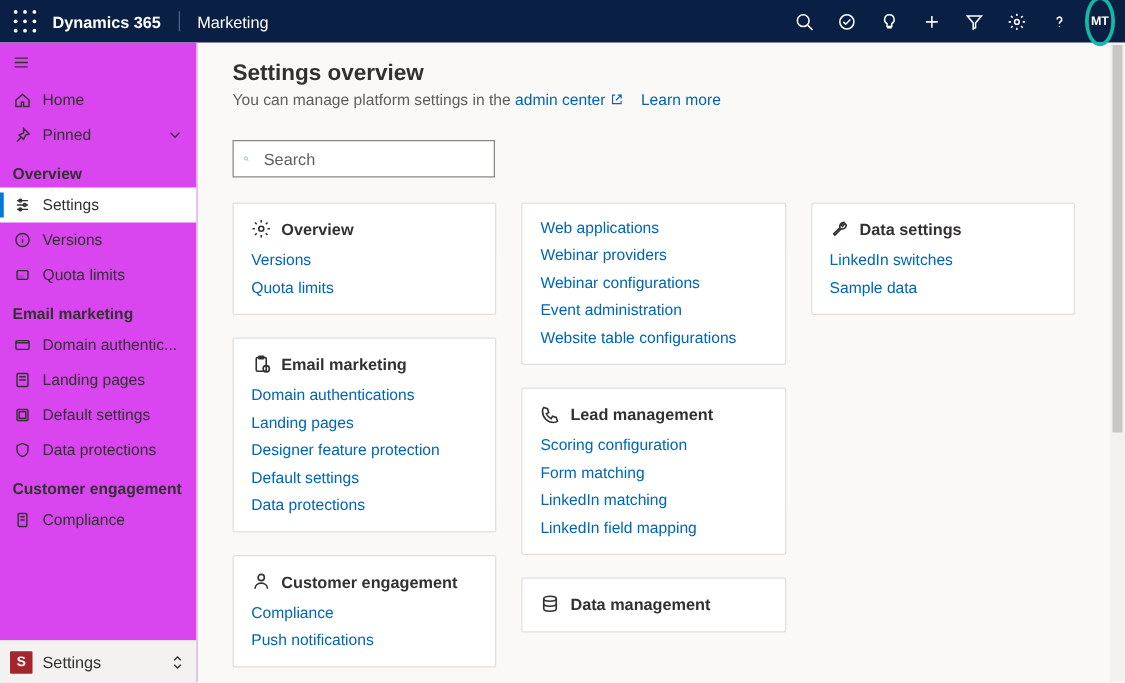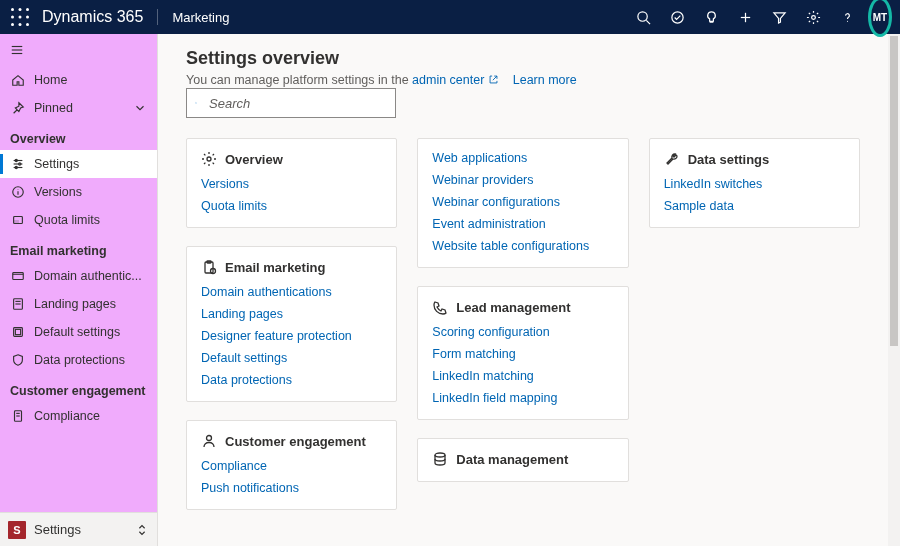--- a/index.html
+++ b/index.html
@@ -1,58 +1,58 @@
 <!DOCTYPE html>
 <html><head>
 <meta charset="utf-8">
 <style>
 * { box-sizing: border-box; margin: 0; padding: 0; font-family: "Segoe UI", -apple-system, sans-serif; }
 body { width: 900px; height: 546px; overflow: hidden; background: #faf9f8; display: flex; flex-direction: column; }
 
 
 .topbar { height: 34px; background: #0a1f44; color: #fff; display: flex; align-items: center; padding: 0 8px; flex-shrink: 0; }
 .waffle { width: 24px; height: 24px; display: flex; align-items: center; justify-content: center; margin-right: 10px; cursor: pointer; }
-.brand { font-size: 16px; font-weight: 400; margin-right: 14px; cursor: pointer; }
+.brand { font-size: 13px; font-weight: 700; margin-right: 14px; cursor: pointer; }
 .divider-v { width: 1px; height: 16px; background: rgba(255,255,255,0.3); margin-right: 14px; }
 .module { font-size: 13px; cursor: pointer; }
 .top-spacer { flex: 1; }
 .top-actions { display: flex; align-items: center; gap: 0; }
 .top-btn { width: 34px; height: 34px; display: flex; align-items: center; justify-content: center; cursor: pointer; }
 .top-btn svg { width: 15px; height: 15px; }
 .avatar { width: 24px; height: 40px; border-radius: 50%; border: 3px solid #14b8a6; display: flex; align-items: center; justify-content: center; font-size: 10px; font-weight: 600; margin-left: 4px; cursor: pointer; }
 
 
 .body { flex: 1; display: flex; overflow: hidden; }
 
 
-.sidebar { width: 158px; background: #f0abfc; border-right: 1px solid #e1dfdd; display: flex; flex-direction: column; font-size: 12.5px; color: #323130; flex-shrink: 0; position: relative; }
+.sidebar { width: 158px; background: #d946ef; border-right: 1px solid #e1dfdd; display: flex; flex-direction: column; font-size: 12.5px; color: #323130; flex-shrink: 0; position: relative; }
 .hamburger { height: 32px; display: flex; align-items: center; padding: 0 10px; cursor: pointer; }
 .nav-item { height: 28px; display: flex; align-items: center; padding: 0 10px 0 10px; cursor: pointer; position: relative; }
 .nav-item.active { background: #fff; }
 .nav-item.active::before { content: ""; position: absolute; left: 0; top: 4px; bottom: 4px; width: 3px; background: #0078d4; }
 .nav-icon { width: 16px; height: 16px; margin-right: 8px; display: flex; align-items: center; justify-content: center; flex-shrink: 0; }
 .nav-icon svg { width: 14px; height: 14px; }
 .nav-label { white-space: nowrap; overflow: hidden; text-overflow: ellipsis; flex: 1; }
 .nav-chevron { width: 14px; height: 14px; display: flex; align-items: center; justify-content: center; }
 .nav-group { padding: 10px 10px 4px 10px; font-weight: 600; font-size: 12.5px; color: #323130; }
 .sidebar-spacer { flex: 1; }
 .area-switcher { height: 34px; border-top: 1px solid #e1dfdd; display: flex; align-items: center; padding: 0 8px; cursor: pointer; background: #f3f2f1; }
 .area-badge { width: 18px; height: 18px; background: #a4262c; color: #fff; font-size: 11px; font-weight: 600; display: flex; align-items: center; justify-content: center; margin-right: 8px; border-radius: 1px; }
 .area-label { flex: 1; font-size: 13px; }
 .area-updown { width: 14px; height: 14px; }
 
 
 .main { flex: 1; display: flex; overflow: hidden; }
 .content { flex: 1; padding: 14px 28px 0 28px; overflow-y: auto; }
 .page-title { font-size: 18px; font-weight: 600; color: #323130; margin-bottom: 4px; }
-.subtitle { font-size: 12.5px; color: #605e5c; margin-bottom: 0; }
+.subtitle { font-size: 12.5px; color: #605e5c; margin-bottom: 24px; }
 .subtitle a { color: #0065b3; text-decoration: none; cursor: pointer; }
 .ext-icon { display: inline-block; vertical-align: -1px; }
 .searchbox { width: 210px; height: 30px; border: 1px solid #8a8886; display: flex; align-items: center; padding: 0 8px; margin-bottom: 20px; background: #fff; }
-.searchbox input { border: none; outline: none; flex: 1; font-size: 13px; background: transparent; margin-left: 12px; color: #1d4ed8; font-style: italic; }
+.searchbox input { border: none; outline: none; flex: 1; font-size: 13px; background: transparent; margin-left: 12px; color: #1d4ed8; }
 .searchbox input::placeholder { color: #605e5c; }
 .columns { display: flex; gap: 20px; align-items: flex-start; }
 .col { width: 213px; display: flex; flex-direction: column; gap: 18px; }
 .card { background: #fff; border: 1px solid #e1dfdd; border-radius: 2px; padding: 12px 14px 14px 14px; }
 .card-header { display: flex; align-items: center; margin-bottom: 10px; }
 .card-header svg { width: 16px; height: 16px; margin-right: 8px; }
 .card-title { font-size: 13px; font-weight: 600; color: #323130; }
 .card-links { display: flex; flex-direction: column; gap: 8px; }
 .card-link { font-size: 12.5px; color: #0065b3; text-decoration: none; cursor: pointer; }
 .scrollbar-fake { width: 12px; background: #f3f2f1; position: relative; flex-shrink: 0; }

